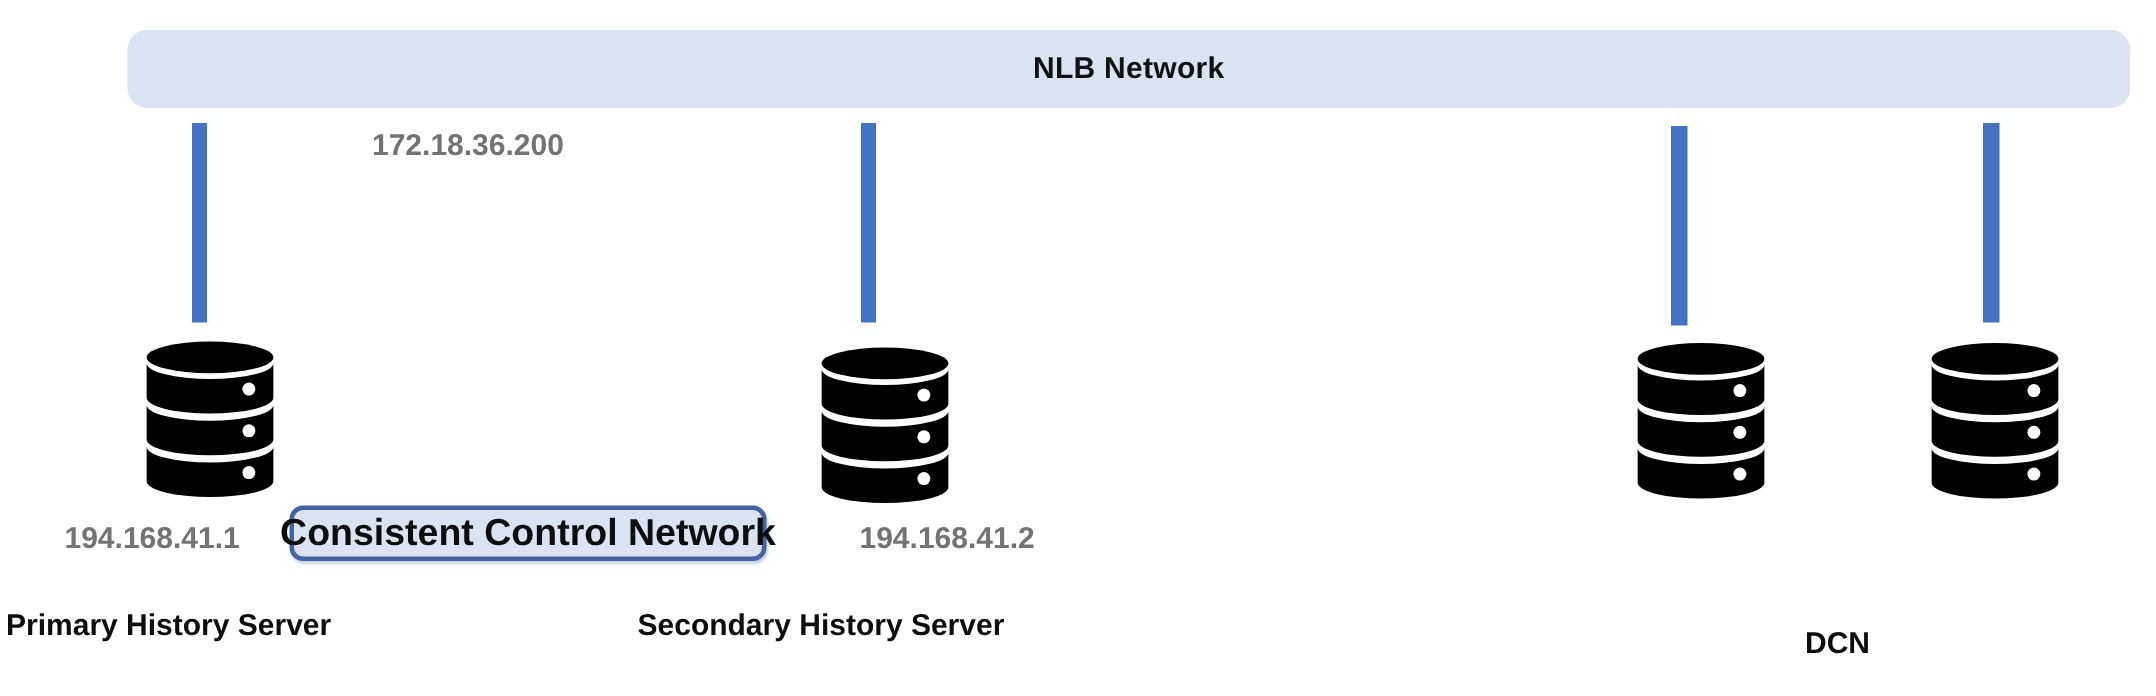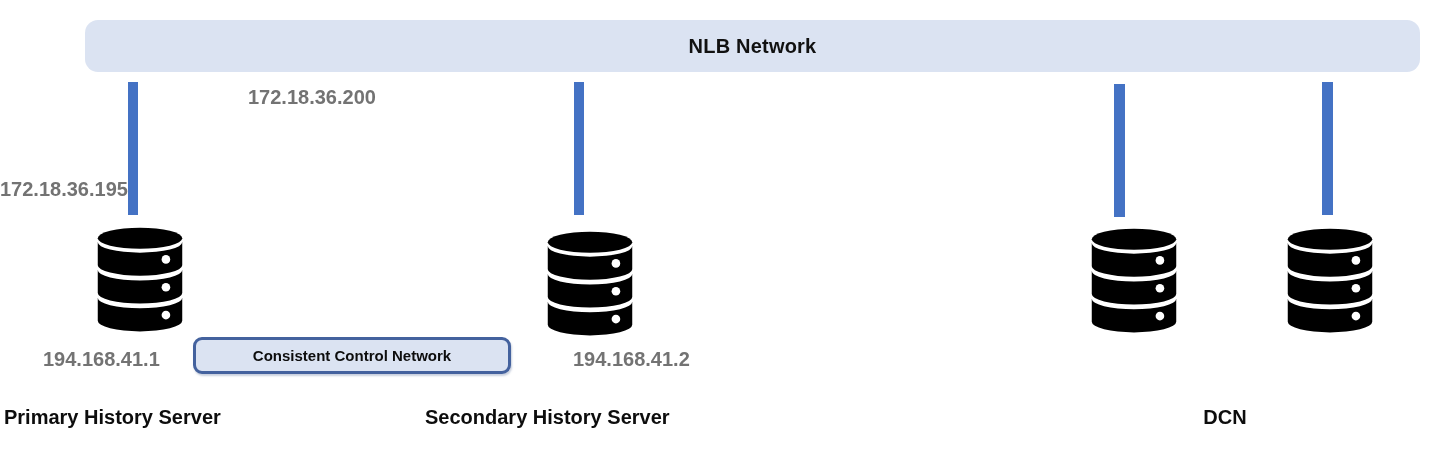--- a/index.html
+++ b/index.html
@@ -33,55 +33,54 @@
   .ip.ip200{left:248px;top:86px;}
   .ip.ip195{left:0px;top:178px;}
   .ip.ip196{left:413px;top:172px;}
   .ip.ip411{left:43px;top:348px;}
   .ip.ip412{left:573px;top:348px;}
   .node-label{
     font-weight:bold;font-size:20px;color:#0d0d0d;white-space:nowrap;
   }
   .node-label.primary{left:4px;top:406px;}
   .node-label.secondary{left:425px;top:406px;}
-  .node-label.dcn{left:1150px;top:406px;width:150px;text-align:center;}
+  .node-label.dcn{left:1150px;top:418px;width:150px;text-align:center;}
   
   .db{width:96px;height:113px;}
   .db.db1{left:92px;top:224px;}
   .db.db2{left:542px;top:228px;}
   .db.db3{left:1086px;top:225px;}
   .db.db4{left:1282px;top:225px;}
   
   .ccn-box{
     left:193px;top:337px;width:318px;height:37px;
     background:#dbe3f2;
     border:3px solid #44629e;border-radius:9px;
     box-sizing:border-box;
     display:flex;align-items:center;justify-content:center;
-    font-weight:bold;font-size:15px;color:#0d0d0d;
+    font-weight:bold;font-size:25px;color:#0d0d0d;
     box-shadow:1px 2px 2px rgba(100,120,160,0.35);
     white-space:nowrap;
   }
 </style>
 </head>
 <body>
 
 <div id="stage">
 
   <div class="abs nlb-bar">
     <span>NLB Network</span>
   </div>
 
   <div class="abs vline l1"></div>
   <div class="abs vline l2"></div>
   <div class="abs vline l3"></div>
   <div class="abs vline l4"></div>
 
   <div class="abs ip ip200">172.18.36.200</div>
-  <div class="abs ip ip195">172.18.36.195</div>
   <div class="abs ip ip411">194.168.41.1</div>
   <div class="abs ip ip412">194.168.41.2</div>
 
   <svg class="abs db db1" viewBox="0 0 100 112" xmlns="http://www.w3.org/2000/svg">
     <ellipse cx="50" cy="12" rx="44" ry="11" fill="#000"></ellipse>
     <path d="M6,16 A44,11 0 0 0 94,16 L94,40 A44,11 0 0 1 6,40 Z" fill="#000"></path>
     <path d="M6,45 A44,11 0 0 0 94,45 L94,69 A44,11 0 0 1 6,69 Z" fill="#000"></path>
     <path d="M6,74 A44,11 0 0 0 94,74 L94,98 A44,11 0 0 1 6,98 Z" fill="#000"></path>
     <circle cx="77" cy="34" r="4.5" fill="#fff"></circle>
     <circle cx="77" cy="63" r="4.5" fill="#fff"></circle>

